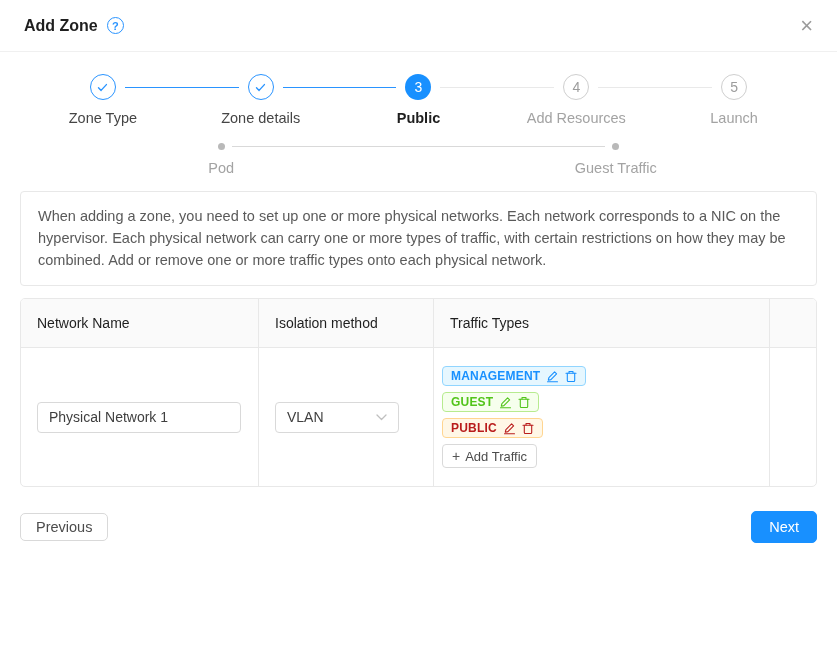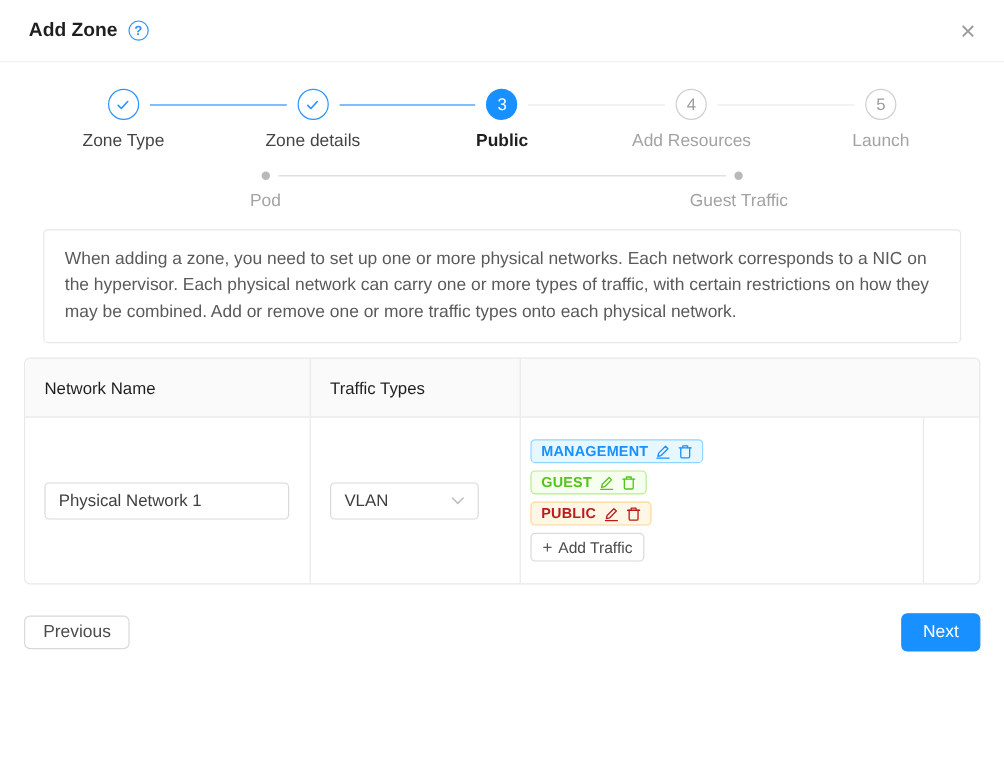--- a/index.html
+++ b/index.html
@@ -30,21 +30,21 @@
   .substeps { display:flex; margin:16px 24px 0; }
   .substep { flex:1; display:flex; flex-direction:column; align-items:center; position:relative; }
   .dotrow { height:9px; display:flex; align-items:center; }
   .dot { width:7px; height:7px; border-radius:50%; background:#b9b9b9; }
   .substep.active .dot { width:9px; height:9px; background:#1890ff; }
   .substep:not(:last-child)::after { content:""; position:absolute; top:4px; left:calc(50% + 11px); width:calc(100% - 22px); height:1px; background:#d9d9d9; }
   .substep-label { margin-top:9px; font-size:14.5px; color:#a3a3a3; }
   .substep.active .substep-label { color:#1f1f1f; font-weight:700; }
 
   
-  .infobox { margin:15px 36px 0; border:1px solid #e8e8e8; border-radius:4px; padding:14px 17px; color:#5a5a5a; font-size:14.5px; line-height:1.5; }
+  .infobox { margin:15px 20px 0; border:1px solid #e8e8e8; border-radius:4px; padding:14px 17px; color:#5a5a5a; font-size:14.5px; line-height:1.5; }
 
   
   .tbl { margin:12px 20px 0; border:1px solid #e8e8e8; border-radius:5px; overflow:hidden; }
   .trow { display:grid; grid-template-columns:238px 175px 336px 1fr; }
   .thead { background:#fafafa; border-bottom:1px solid #e8e8e8; }
   .thead .tcell { padding:16px; font-weight:500; color:#1f1f1f; }
   .tcell { border-right:1px solid #e8e8e8; }
   .tcell:last-child { border-right:none; }
   .tbody .tcell { height:138px; display:flex; align-items:center; padding:0 16px; }
   .tbody .cell-traffic { padding:0 8px; }
@@ -125,20 +125,21 @@
         </div>
       <div class="substep-label">Guest Traffic</div>
     </div>
   </div>
 
   <div class="infobox">When adding a zone, you need to set up one or more physical networks. Each network corresponds to a NIC on the hypervisor. Each physical network can carry one or more types of traffic, with certain restrictions on how they may be combined. Add or remove one or more traffic types onto each physical network.</div>
 
   <div class="tbl">
     <div class="trow thead">
       <div class="tcell">Network Name</div>
+      <div class="tcell">Isolation method</div>
       <div class="tcell">Traffic Types</div>
       <div class="tcell"></div>
     </div>
     <div class="trow tbody">
       <div class="tcell">
         <input class="name-input" type="text" value="Physical Network 1" style="">
       </div>
       <div class="tcell">
         <div class="select">
           <span>VLAN</span>

